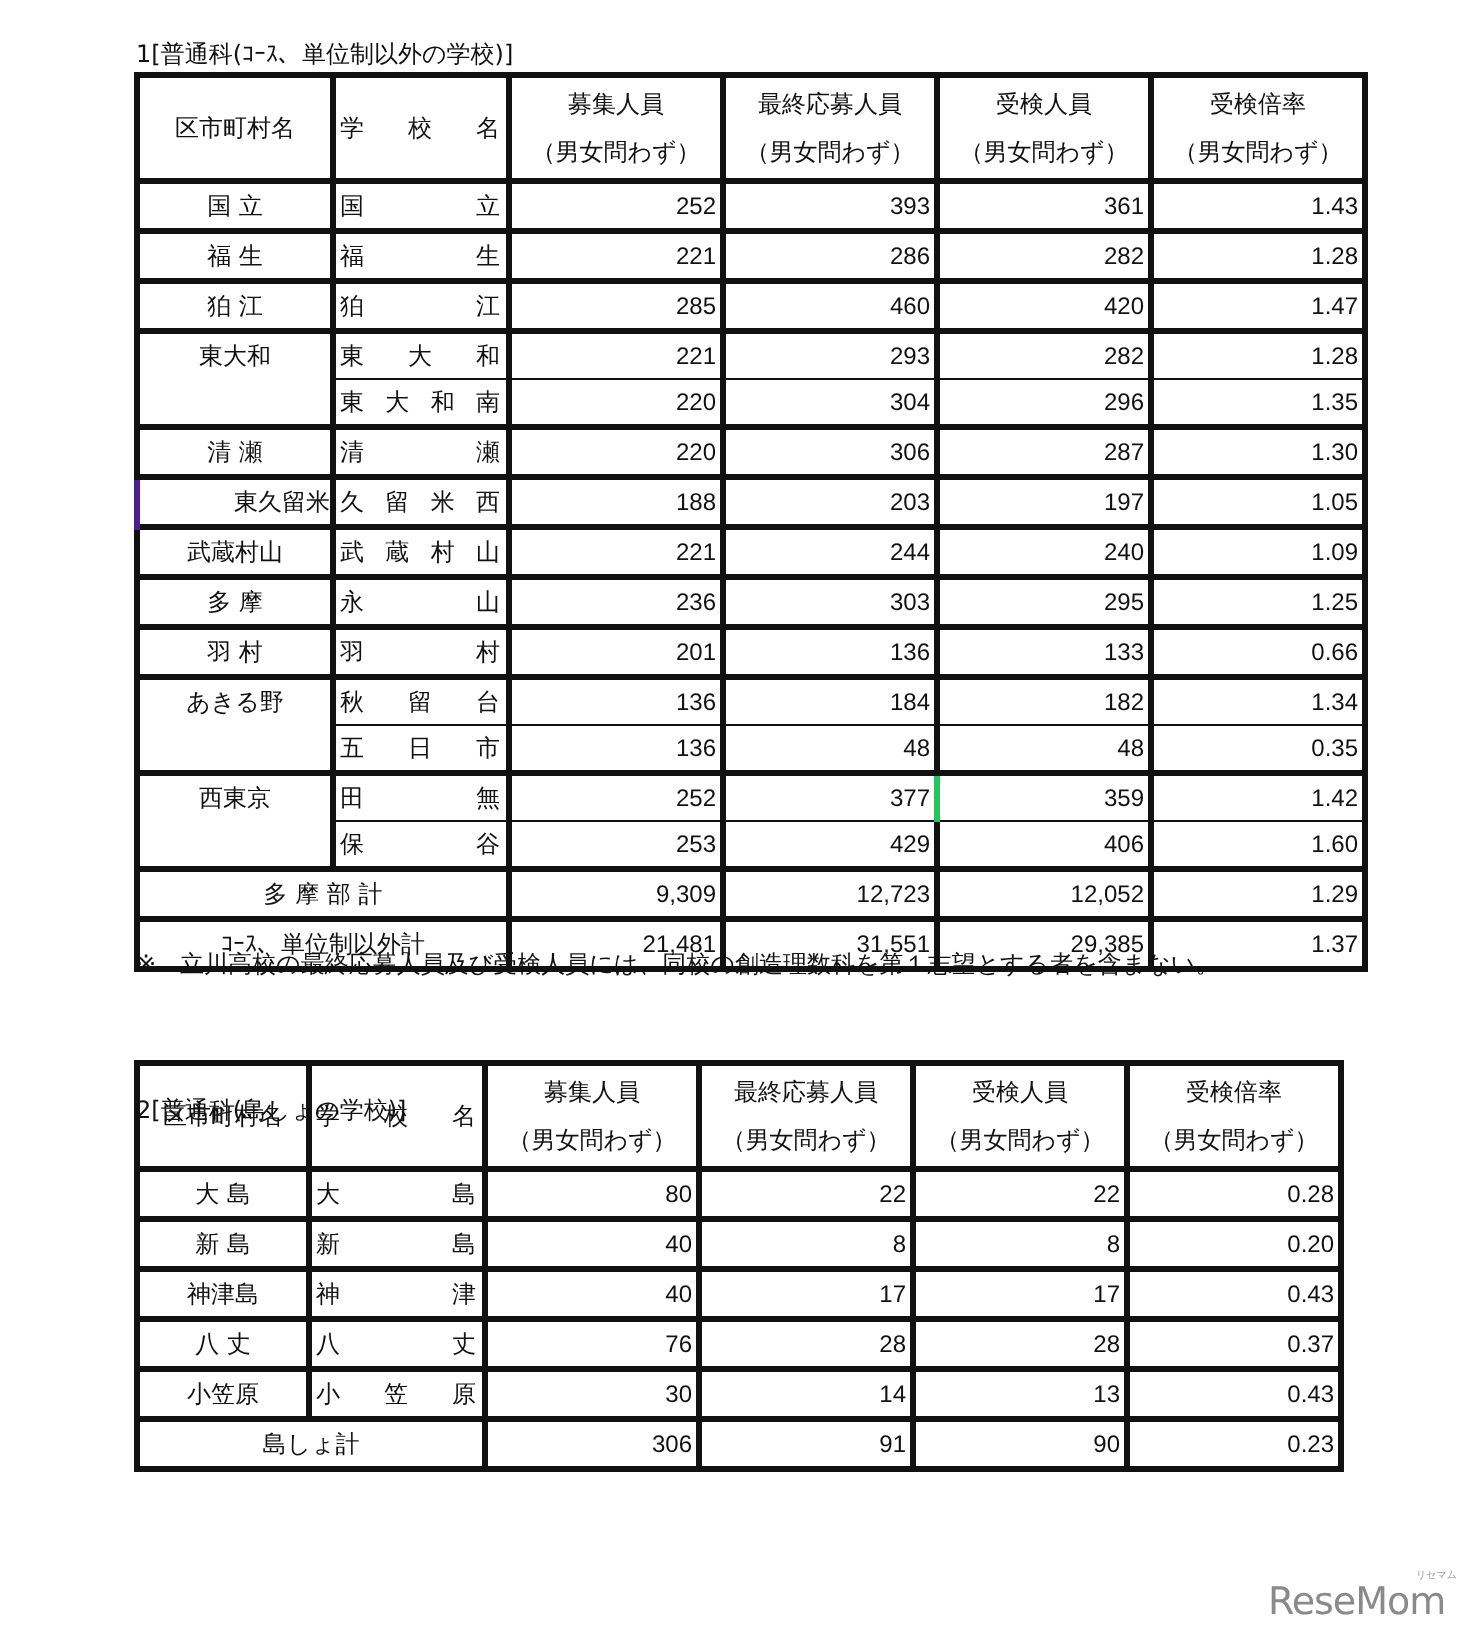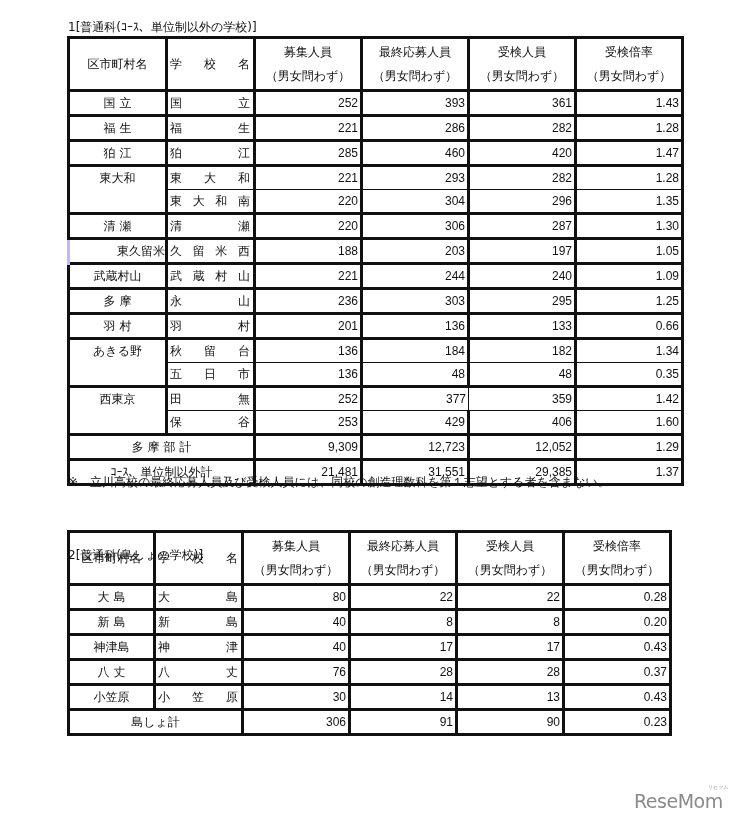--- a/index.html
+++ b/index.html
@@ -166,21 +166,21 @@
             <span>清</span>
             <span>瀬</span>
           </span>
         </td>
         <td class="num" style="border-left:3px solid #111;border-top:3px solid #111;">220</td>
         <td class="num" style="border-left:3px solid #111;border-top:3px solid #111;">306</td>
         <td class="num" style="border-left:3px solid #111;border-top:3px solid #111;">287</td>
         <td class="num" style="border-left:3px solid #111;border-top:3px solid #111;border-right:3px solid #111;">1.30</td>
       </tr>
       <tr class="r">
-        <td class="muni" rowspan="1" style="border-left:3px solid #c4b5fd;border-top:3px solid #111;padding-left:47px;">東久留米</td>
+        <td class="muni" rowspan="1" style="border-left:3px solid #4c1d95;border-top:3px solid #111;padding-left:47px;">東久留米</td>
         <td class="school" style="border-left:3px solid #111;border-top:3px solid #111;">
           <span class="spread">
             <span>久</span>
             <span>留</span>
             <span>米</span>
             <span>西</span>
           </span>
         </td>
         <td class="num" style="border-left:3px solid #111;border-top:3px solid #111;">188</td>
         <td class="num" style="border-left:3px solid #111;border-top:3px solid #111;">203</td>
@@ -258,21 +258,21 @@
       <tr class="r">
         <td class="muni" rowspan="2" style="border-left:3px solid #111;border-top:3px solid #111;">西東京</td>
         <td class="school" style="border-left:3px solid #111;border-top:3px solid #111;">
           <span class="spread">
             <span>田</span>
             <span>無</span>
           </span>
         </td>
         <td class="num" style="border-left:3px solid #111;border-top:3px solid #111;">252</td>
         <td class="num" style="border-left:3px solid #111;border-top:3px solid #111;">377</td>
-        <td class="num" style="border-left:1px solid #22c55e;border-top:3px solid #111;">359</td>
+        <td class="num" style="border-left:3px solid #22c55e;border-top:3px solid #111;">359</td>
         <td class="num" style="border-left:3px solid #111;border-top:3px solid #111;border-right:3px solid #111;">1.42</td>
       </tr>
       <tr class="r">
         <td class="school" style="border-left:3px solid #111;border-top:none;">
           <span class="spread">
             <span>保</span>
             <span>谷</span>
           </span>
         </td>
         <td class="num" style="border-left:3px solid #111;border-top:none;">253</td>

